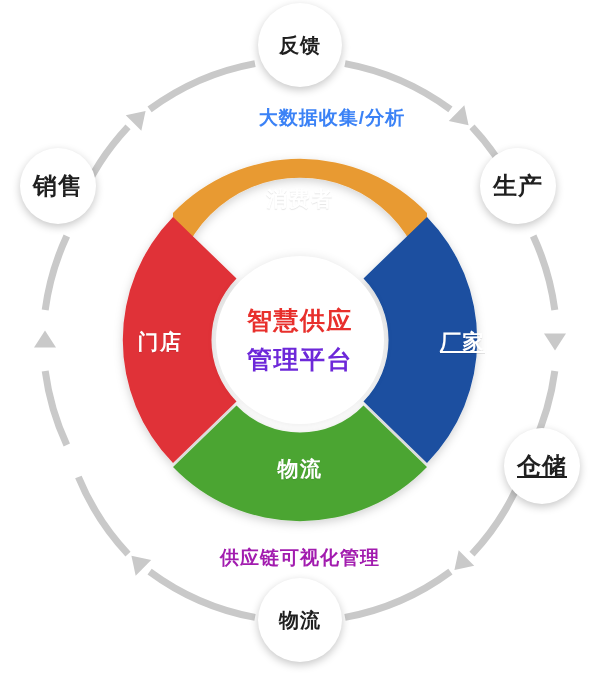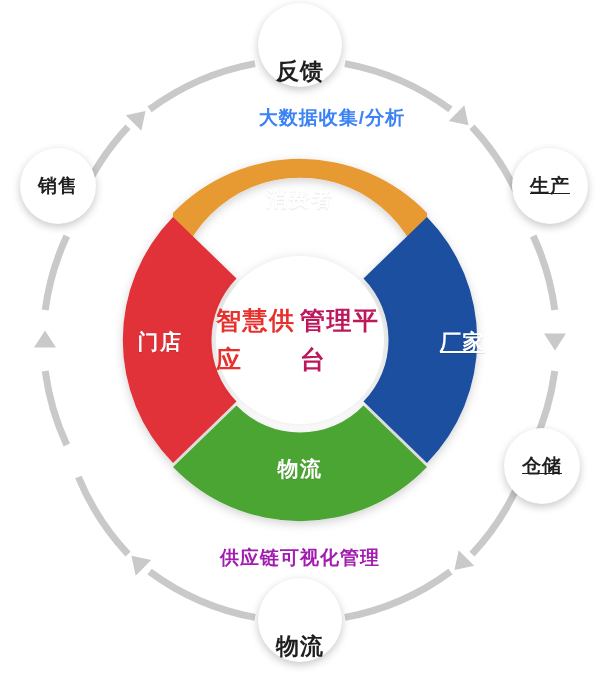--- a/index.html
+++ b/index.html
@@ -18,30 +18,30 @@
     position:absolute;
     border-radius:50%;
     background:#ffffff;
     box-shadow:0 3px 9px rgba(0,0,0,0.22);
     display:flex;align-items:center;justify-content:center;
     color:#1f1f1f;
     font-weight:bold;
     letter-spacing:1px;
     z-index:5;
   }
-  .node-outer{width:76px;height:76px;font-size:19px;}
-  .node-top{width:84px;height:84px;font-size:23px;align-items:flex-end;}
+  .node-outer{width:76px;height:76px;font-size:24px;}
+  .node-top{width:84px;height:84px;font-size:20px;}
 
   .center-hub{
     position:absolute;
     width:168px;height:168px;
     border-radius:50%;
     background:#ffffff;
     box-shadow:0 0 10px rgba(0,0,0,0.10);
-    display:flex;flex-direction:row;align-items:center;justify-content:center;
+    display:flex;flex-direction:column;align-items:center;justify-content:center;
     z-index:6;
     left:216px;top:256px;
   }
   .center-hub div{
     color:#e8302c;
     font-size:25px;
     font-weight:bold;
     line-height:1.55;
     letter-spacing:1.5px;
   }
@@ -134,40 +134,40 @@
       <path fill="#e03238" d="M 173.0 463.1
                A 176 176 0 0 1 173.0 216.9
                L 236.5 278.5
                A 88 88 0 0 0 236.5 401.5
                Z"></path>
     </g>
   </svg>
 
   <div class="center-hub">
     <div style="color: rgb(232, 48, 44);">智慧供应</div>
-    <div style="color: #be185d;">管理平台</div>
+    <div style="color: #6d28d9;">管理平台</div>
   </div>
 
   <div class="seg-label" style="left:0;top:185px;width:600px;text-align:center;">消费者</div>
 
   <div class="seg-label" style="left:395px;top:328px;width:90px;text-align:right;text-decoration:underline;">厂家</div>
 
   <div class="seg-label" style="left:0;top:455px;width:600px;text-align:center;">物流</div>
 
   <div class="seg-label" style="left:115px;top:328px;width:90px;text-align:center;">门店</div>
 
   <div class="ring-caption" style="left: 0px; top: 105px; width: 600px; color: #3b82f6; padding-left: 32px;">大数据收集/分析</div>
 
   <div class="ring-caption" style="left: 0px; top: 545px; width: 600px; color: #a21caf;">供应链可视化管理</div>
 
   <div class="node node-top" style="left:258px;top:3px;">
     <span>反馈</span>
   </div>
 
-  <div class="node node-outer" style="left:512px;top:148px;text-decoration:underline;">
+  <div class="node node-outer" style="left:480px;top:148px;">
     <span>生产</span>
   </div>
 
   <div class="node node-outer" style="left:504px;top:428px;text-decoration:underline;">
     <span>仓储</span>
   </div>
 
   <div class="node node-top" style="left:258px;top:578px;">
     <span>物流</span>
   </div>

